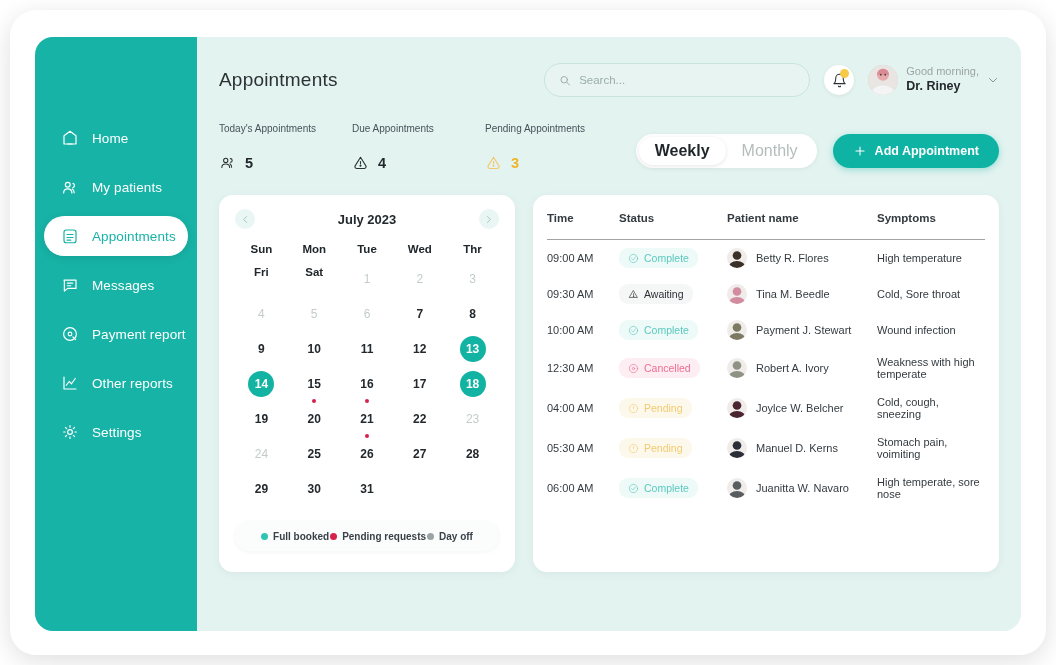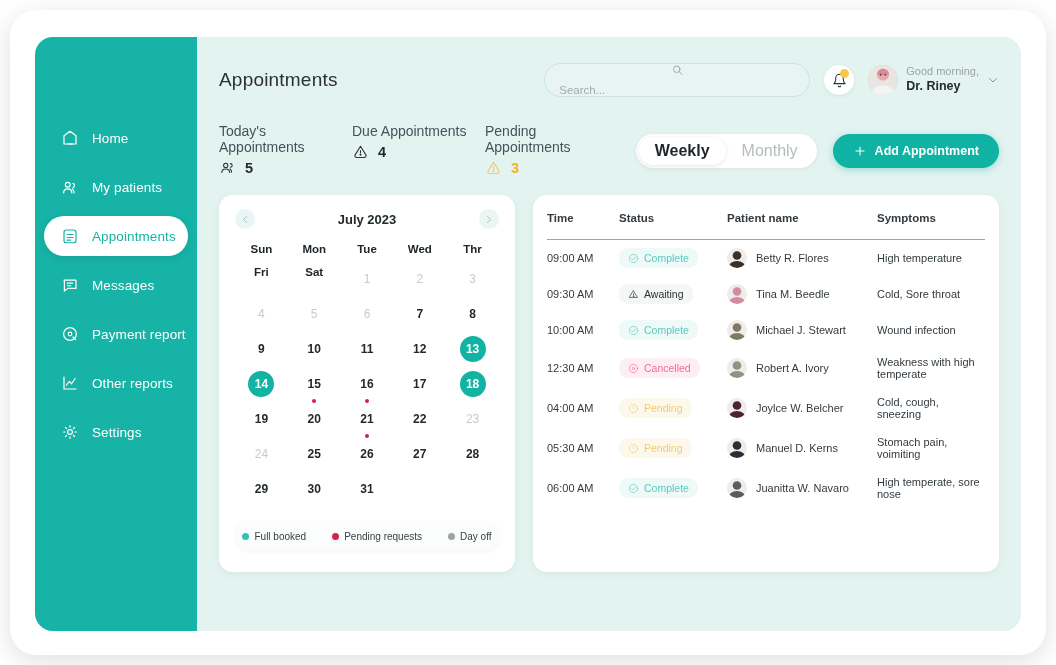--- a/index.html
+++ b/index.html
@@ -82,21 +82,20 @@
 
   .search-box {
     width: 266px; height: 34px;
     background: #e8f4f1;
     border: 1px solid #c9e3dd;
     border-radius: 18px;
     display: flex;
     align-items: center;
     gap: 8px;
     padding: 0 14px;
-    flex-direction: column;
   }
   .search-box input {
     border: none; outline: none; background: transparent;
     font-size: 11.5px; color: #7b8b89;
     font-family: "Liberation Sans", sans-serif;
     width: 100%;
   }
   .search-box input::placeholder { color: #9aadaa; }
 
   .bell-btn {
@@ -129,21 +128,21 @@
           stroke-linecap:round; stroke-linejoin:round; }
 
   
   .stats-row {
     display: flex;
     align-items: flex-start;
     height: 68px;
     gap: 0;
   }
   .stat { width: 133px; }
-  .stat-label { font-size: 14px; color: #46525a; margin-bottom: 4px; }
+  .stat-label { font-size: 10px; color: #46525a; margin-bottom: 20px; }
   .stat-value-wrap { display: flex; align-items: center; gap: 9px; }
   .stat-num { font-size: 14.5px; font-weight: bold; color: #22282c; }
   .stat.pending .stat-num { color: #f0b429; }
   .stat-ico { width: 17px; height: 17px; fill:none; stroke-width:1.5;
               stroke-linecap:round; stroke-linejoin:round; stroke:#2b3135; }
   .stat.pending .stat-ico { stroke: #f3c66b; }
 
   .stats-spacer { flex: 1 1 auto; }
   .seg-toggle {
     background: #ffffff;
@@ -217,22 +216,23 @@
     width: 4px; height: 4px; border-radius: 50%;
     background: #d6224a; margin-top: 2px;
   }
 
   .legend {
     margin-top: 10px;
     background: #fbfcfc;
     border-radius: 16px;
     height: 30px;
     display: flex; align-items: center; justify-content: center;
-    gap: 26px;
+    gap: 1px;
     box-shadow: 0 1px 4px rgba(0,0,0,.05);
+    font-weight: bold;
   }
   .leg { display:flex; align-items:center; gap: 5px; font-size: 10px; color: #3a4247; }
   .leg .sw { width: 7px; height: 7px; border-radius: 50%; }
 
   
   .table-card {
     flex: 1;
     background: #ffffff;
     border-radius: 14px;
     padding: 0 14px 14px;
@@ -640,21 +640,21 @@
                     </span></td>
                   <td class="col-name">
                     <span class="pname">
                       <span class="avatar-sm">
                         <svg viewBox="0 0 24 24" class="av-face">
                           <rect width="24" height="24" fill="#efece9"></rect>
                           <circle cx="12" cy="9" r="5.2" fill="#7c7a63"></circle>
                           <path d="M1.5 24a10.5 8.5 0 0121 0z" fill="#7c7a63"></path>
                         </svg>
                       </span>
-                      <span>Michael J. Stewart</span>
+                      <span>Payment J. Stewart</span>
                     </span>
                   </td>
                   <td>Wound infection</td>
                 </tr>
                 <tr>
                   <td class="col-time">12:30 AM</td>
                   <td class="col-status"><span class="badge cancelled">
                       <svg viewBox="0 0 24 24" class="badge-ico">
                         <circle cx="12" cy="12" r="9"></circle>
                         <circle cx="12" cy="12" r="2.6"></circle>

